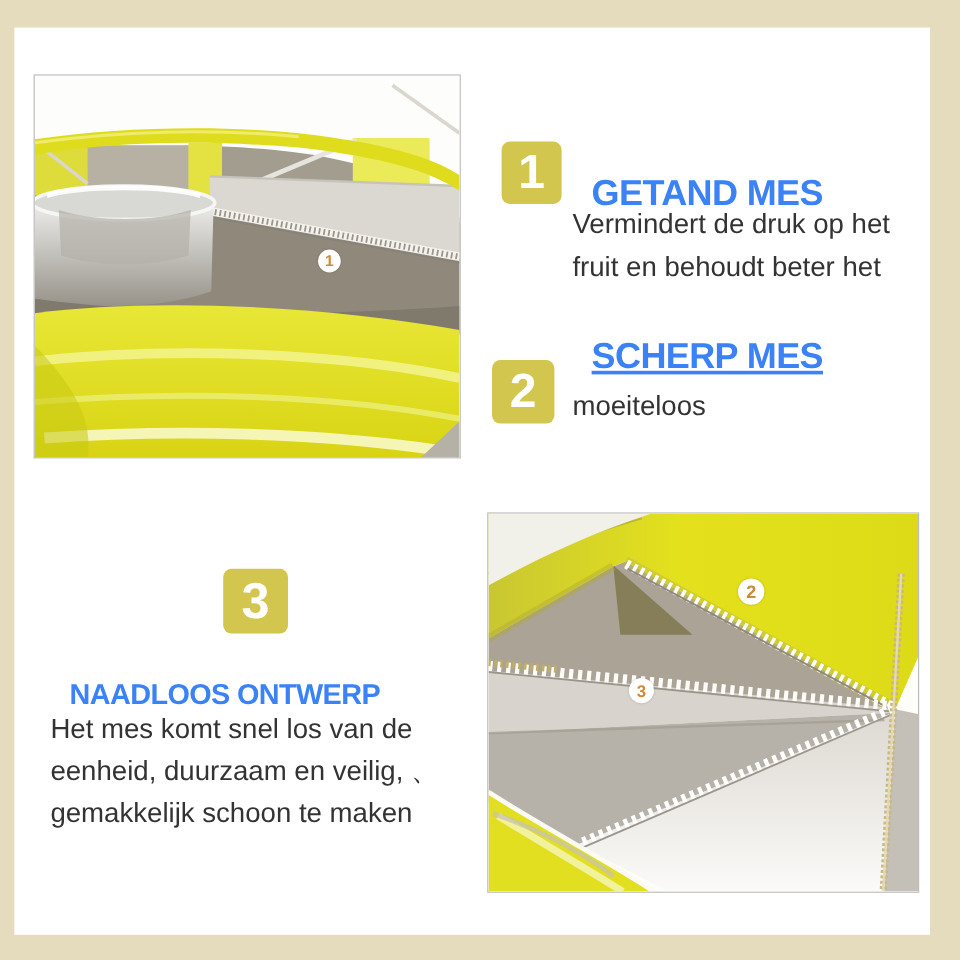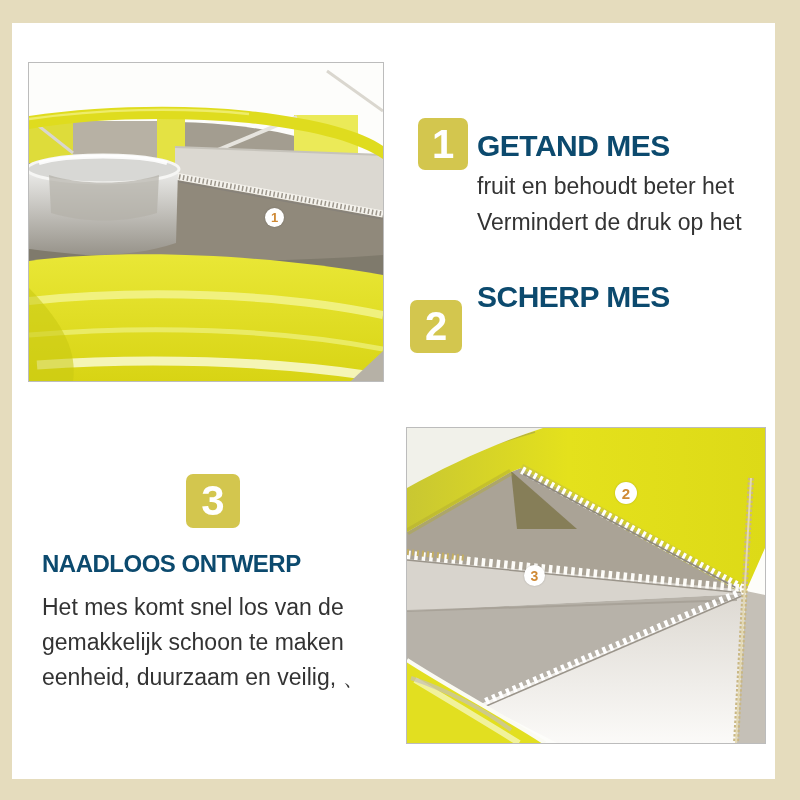--- a/index.html
+++ b/index.html
@@ -21,23 +21,23 @@
   .marker-1{left:236px;top:145px;width:19px;height:19px;font-size:13px;}
   .marker-2{left:208px;top:54px;width:22px;height:22px;font-size:15px;}
   .marker-3{left:117px;top:137px;width:21px;height:21px;font-size:14px;}
   .badge{
     position:absolute;background:#d3c64e;border-radius:7px;color:#ffffff;
     font-weight:bold;display:flex;align-items:center;justify-content:center;
   }
   .badge-1{left:406px;top:95px;width:50px;height:52px;font-size:40px;}
   .badge-2{left:398px;top:277px;width:52px;height:53px;font-size:40px;}
   .badge-3{left:174px;top:451px;width:54px;height:54px;font-size:42px;}
-  .heading{position:absolute;margin:0;color:#0c4a6e;font-weight:bold;letter-spacing:-0.5px;white-space:nowrap;}
+  .heading{position:absolute;margin:16px;color:#3b82f6;font-weight:bold;letter-spacing:-0.5px;white-space:nowrap;}
   .heading-1{left:465px;top:106px;font-size:30px;}
-  .heading-2{left:465px;top:257px;font-size:30px;}
+  .heading-2{left:465px;top:242px;font-size:30px;text-decoration:underline;}
   .heading-3{left:30px;top:527px;font-size:24px;}
   .body-text{position:absolute;margin:0;color:#333333;font-size:23px;white-space:nowrap;}
   .body-text span{display:block;}
   .body-1{left:465px;top:145px;line-height:36px;}
   .body-2{left:465px;top:297px;line-height:36px;}
   .body-3{left:30px;top:567px;line-height:35px;}
 </style>
 </head>
 <body>
 
@@ -135,31 +135,32 @@
         <span>2</span>
       </div>
       <div class="marker marker-3">
         <span>3</span>
       </div>
     </figure>
 
     <div class="badge badge-1">1</div>
     <h2 class="heading heading-1">GETAND MES</h2>
     <p class="body-text body-1">
+      <span>Vermindert de druk op het</span>
       <span>fruit en behoudt beter het</span>
-      <span>Vermindert de druk op het</span>
     </p>
 
     <div class="badge badge-2">2</div>
     <h2 class="heading heading-2">SCHERP MES</h2>
     <p class="body-text body-2">
+      <span>moeiteloos</span>
     </p>
 
     <div class="badge badge-3">3</div>
     <h2 class="heading heading-3">NAADLOOS ONTWERP</h2>
     <p class="body-text body-3">
       <span>Het mes komt snel los van de</span>
+      <span>eenheid, duurzaam en veilig, 、</span>
       <span>gemakkelijk schoon te maken</span>
-      <span>eenheid, duurzaam en veilig, 、</span>
     </p>
 
   </div>
 </div>
 
 </body></html>

